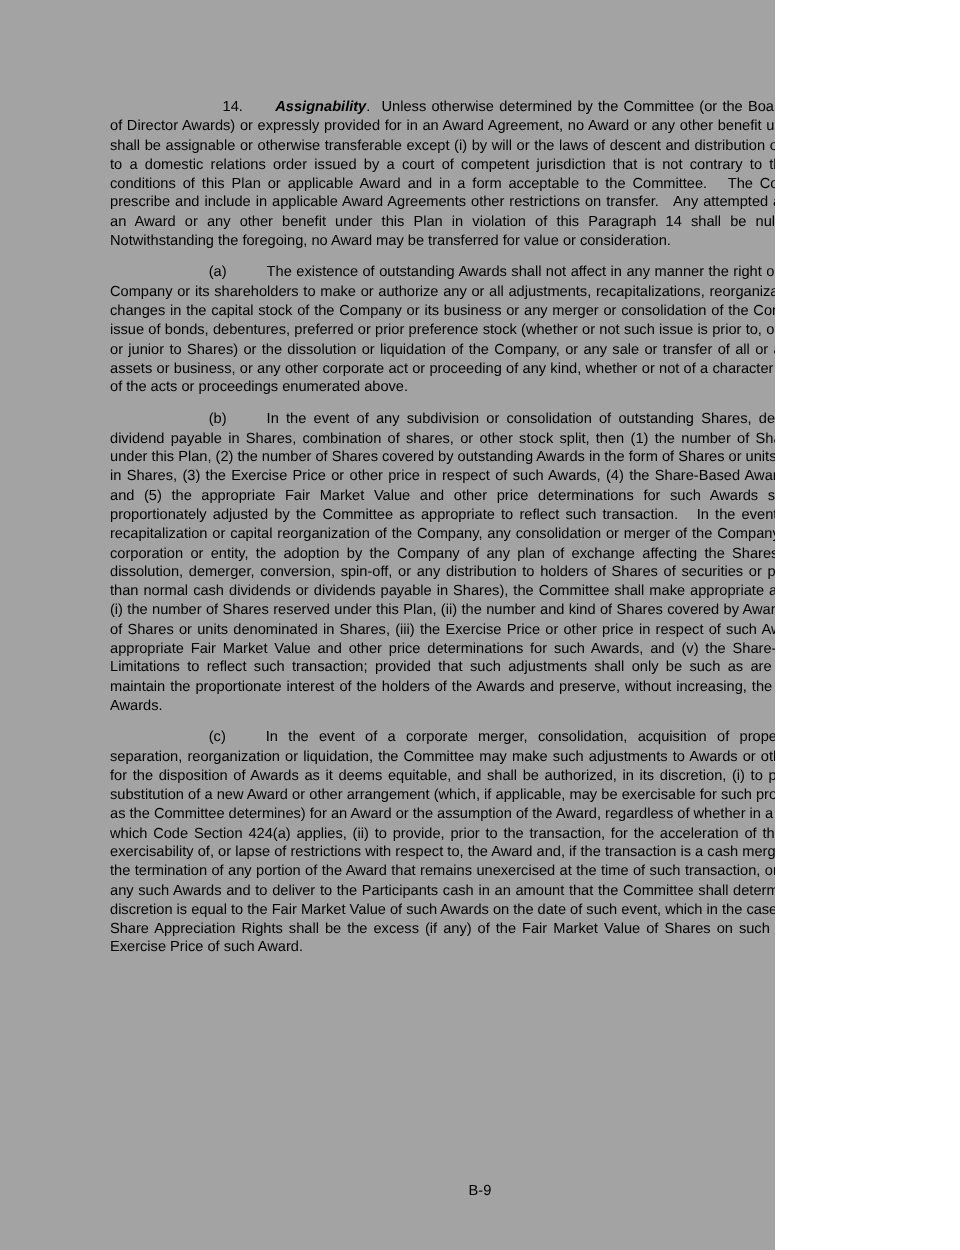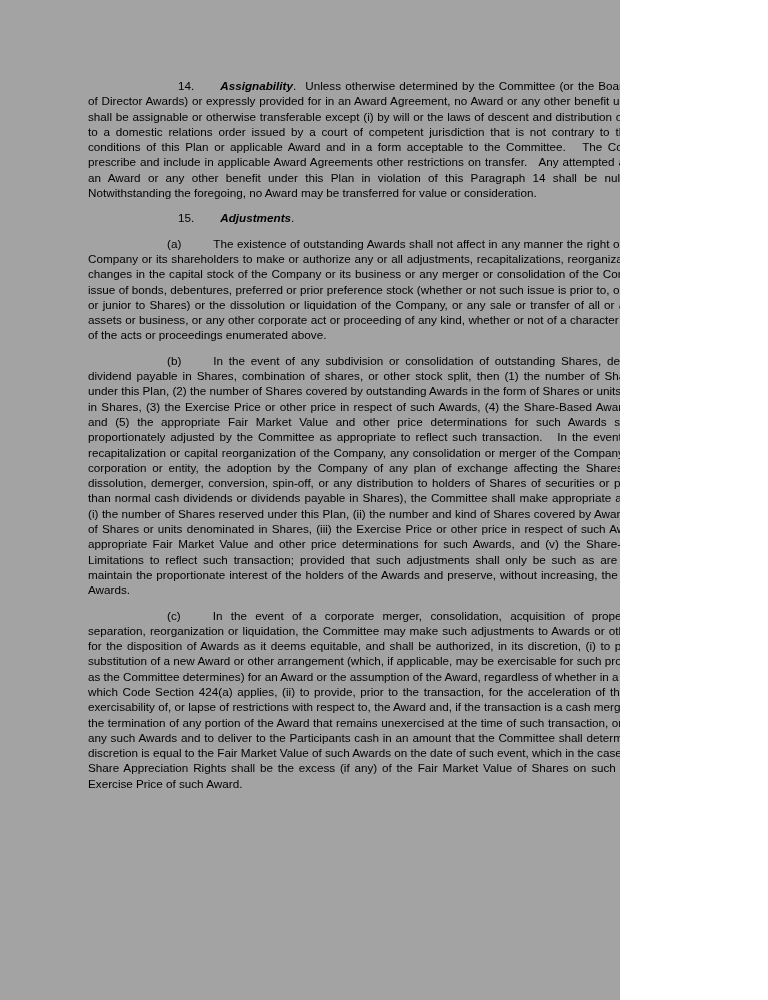--- a/index.html
+++ b/index.html
@@ -38,23 +38,23 @@
   }
 </style>
 </head>
 <body>
 
 <div class="page">
   <div class="content">
 
     <p class="para p-head"><span>14.</span><span class="tab tab-num"></span><span class="ttl">Assignability</span><span>.</span><span class="tab tab-title"></span><span>Unless otherwise determined by the Committee (or the Board in the case of Director Awards) or expressly provided for in an Award Agreement, no Award or any other benefit under this Plan shall be assignable or otherwise transferable except (i) by will or the laws of descent and distribution or (ii) pursuant to a domestic relations order issued by a court of competent jurisdiction that is not contrary to the terms and conditions of this Plan or applicable Award and in a form acceptable to the Committee.&nbsp;&nbsp; The Committee may prescribe and include in applicable Award Agreements other restrictions on transfer.&nbsp;&nbsp; Any attempted assignment of an Award or any other benefit under this Plan in violation of this Paragraph 14 shall be null and void.&nbsp;&nbsp; Notwithstanding the foregoing, no Award may be transferred for value or consideration.</span></p>
 
-    <p class="para p-head"><span>15.</span><span class="tab tab-num"></span><span class="ttl">Adjustments</span><span>.</span></p>
 
     <p class="para sub"><span>(a)</span><span class="tab tab-sub"></span><span>The existence of outstanding Awards shall not affect in any manner the right or power of the Company or its shareholders to make or authorize any or all adjustments, recapitalizations, reorganizations or other changes in the capital stock of the Company or its business or any merger or consolidation of the Company, or any issue of bonds, debentures, preferred or prior preference stock (whether or not such issue is prior to, on a parity with or junior to Shares) or the dissolution or liquidation of the Company, or any sale or transfer of all or any part of its assets or business, or any other corporate act or proceeding of any kind, whether or not of a character similar to that of the acts or proceedings enumerated above.</span></p>
 
     <p class="para sub"><span>(b)</span><span class="tab tab-sub"></span><span>In the event of any subdivision or consolidation of outstanding Shares, declaration of a dividend payable in Shares, combination of shares, or other stock split, then (1) the number of Shares reserved under this Plan, (2) the number of Shares covered by outstanding Awards in the form of Shares or units denominated in Shares, (3) the Exercise Price or other price in respect of such Awards, (4) the Share-Based Award Limitations, and (5) the appropriate Fair Market Value and other price determinations for such Awards shall each be proportionately adjusted by the Committee as appropriate to reflect such transaction.&nbsp;&nbsp; In the event of any other recapitalization or capital reorganization of the Company, any consolidation or merger of the Company with another corporation or entity, the adoption by the Company of any plan of exchange affecting the Shares, rights offer, dissolution, demerger, conversion, spin-off, or any distribution to holders of Shares of securities or property (other than normal cash dividends or dividends payable in Shares), the Committee shall make appropriate adjustments to (i) the number of Shares reserved under this Plan, (ii) the number and kind of Shares covered by Awards in the form of Shares or units denominated in Shares, (iii) the Exercise Price or other price in respect of such Awards, (iv) the appropriate Fair Market Value and other price determinations for such Awards, and (v) the Share-Based Award Limitations to reflect such transaction; provided that such adjustments shall only be such as are necessary to maintain the proportionate interest of the holders of the Awards and preserve, without increasing, the value of such Awards.</span></p>
 
     <p class="para sub"><span>(c)</span><span class="tab tab-sub"></span><span>In the event of a corporate merger, consolidation, acquisition of property or stock, separation, reorganization or liquidation, the Committee may make such adjustments to Awards or other provisions for the disposition of Awards as it deems equitable, and shall be authorized, in its discretion, (i) to provide for the substitution of a new Award or other arrangement (which, if applicable, may be exercisable for such property or stock as the Committee determines) for an Award or the assumption of the Award, regardless of whether in a transaction to which Code Section&nbsp;424(a) applies, (ii) to provide, prior to the transaction, for the acceleration of the vesting and exercisability of, or lapse of restrictions with respect to, the Award and, if the transaction is a cash merger, provide for the termination of any portion of the Award that remains unexercised at the time of such transaction, or (iii) to cancel any such Awards and to deliver to the Participants cash in an amount that the Committee shall determine in its sole discretion is equal to the Fair Market Value of such Awards on the date of such event, which in the case of Options or Share Appreciation Rights shall be the excess (if any) of the Fair Market Value of Shares on such date over the Exercise Price of such Award.</span></p>
 
   </div>
 
+  <div class="footer">B-9</div>
 </div>
 
 </body></html>

